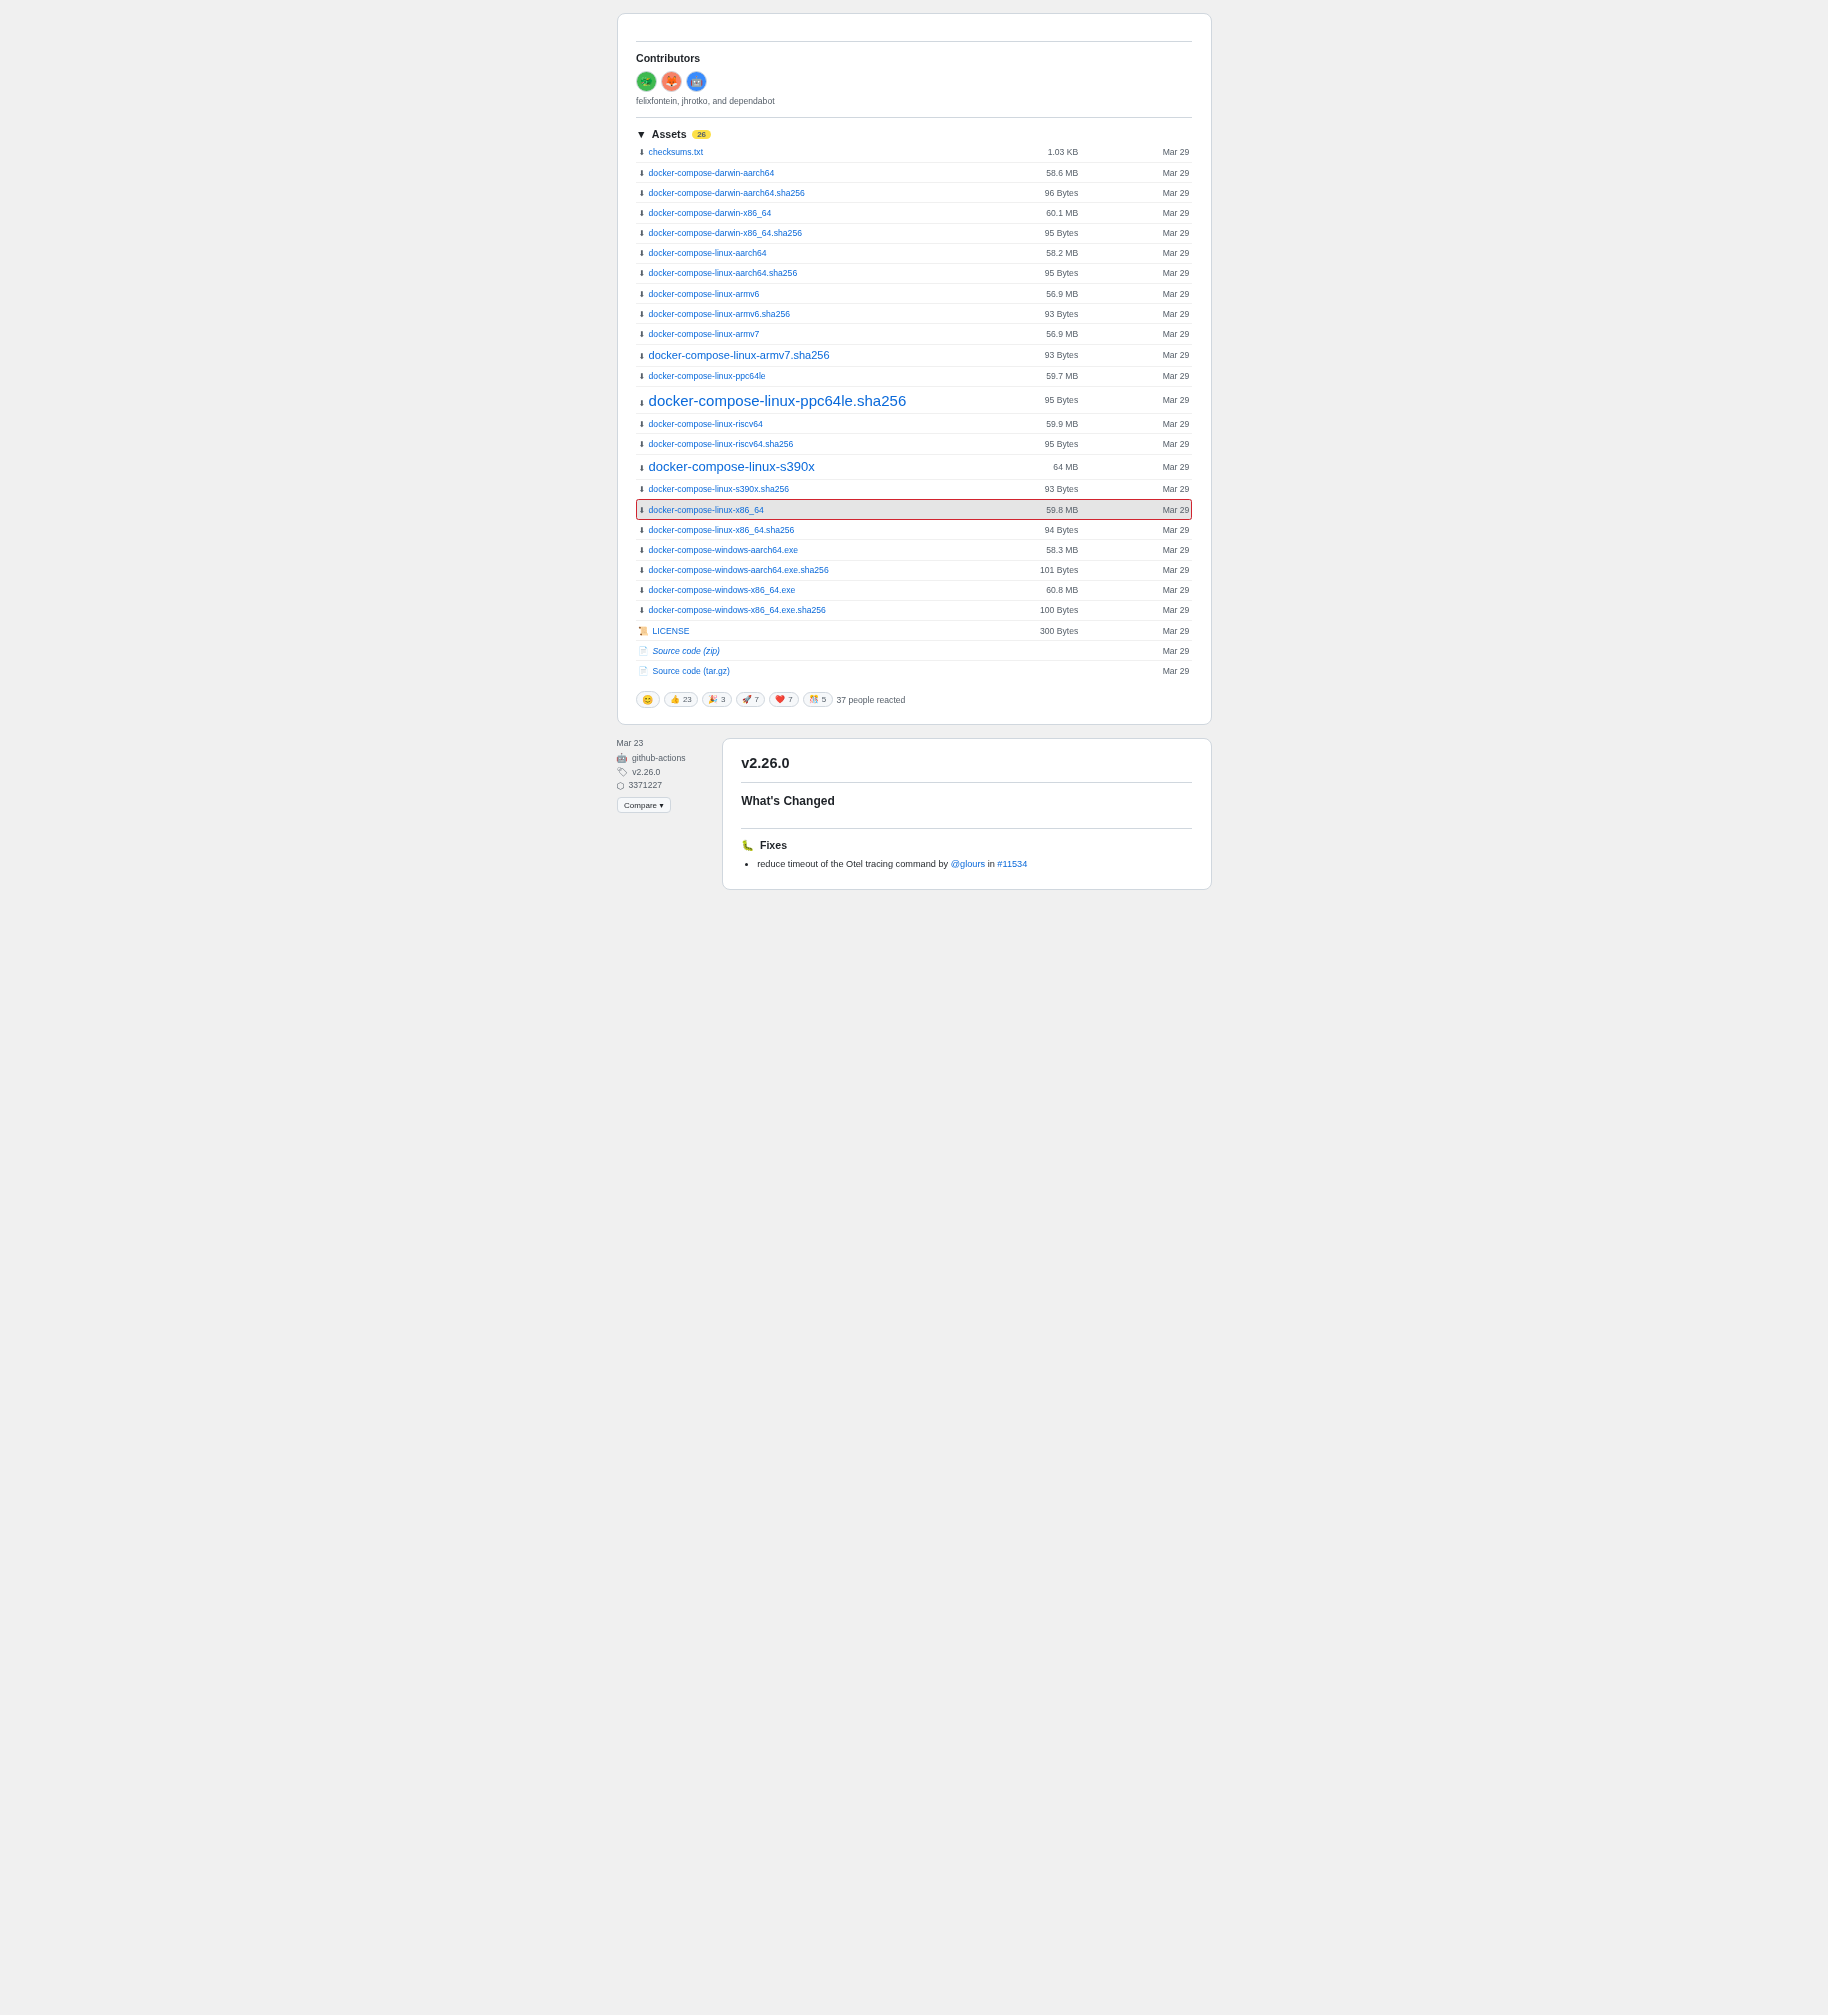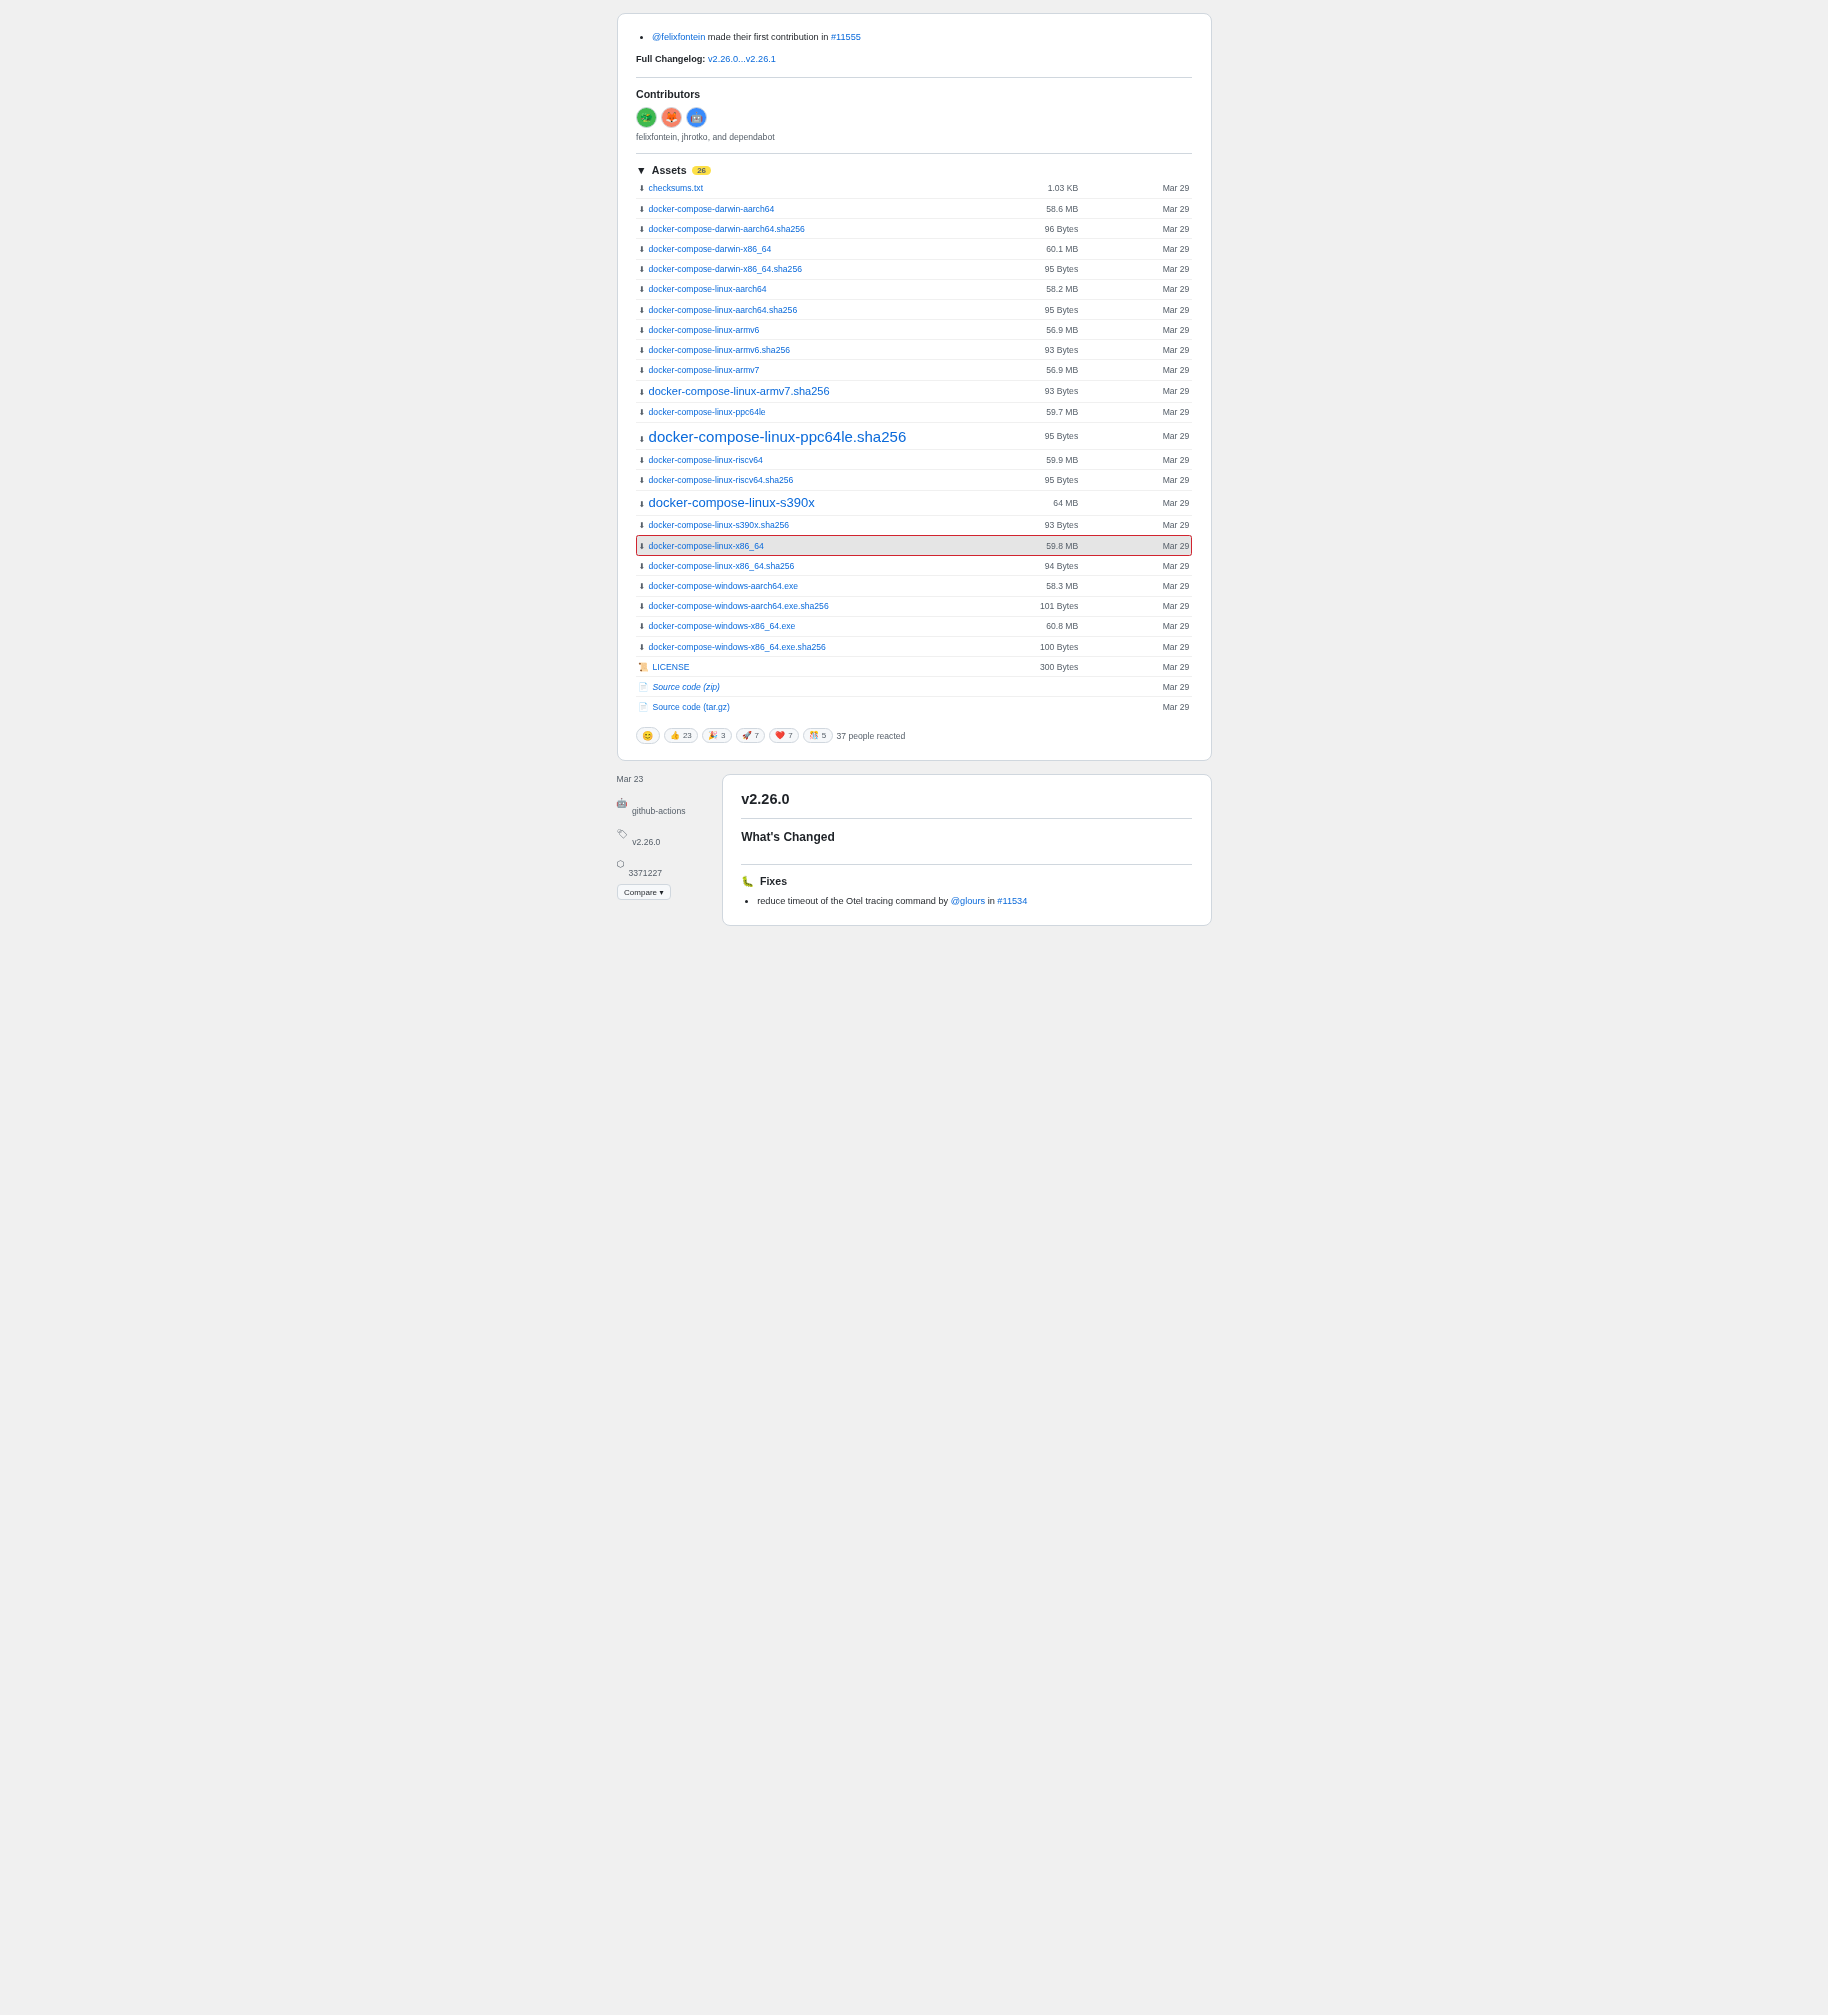--- a/index.html
+++ b/index.html
@@ -183,21 +183,20 @@
     .release-meta-item {
       display: flex;
       align-items: center;
       gap: 4px;
       font-size: 8.6px;
       color: #57606a;
       margin-bottom: 2.6px;
     }
     .release-meta-item a {
       color: #57606a;
-      margin-top: 18px;
     }
     .release-meta-icon {
       font-size: 9.2px;
     }
     .compare-btn {
       display: inline-flex;
       align-items: center;
       gap: 2.6px;
       border: 0.7px solid #d0d7de;
       border-radius: 4px;
@@ -239,35 +238,20 @@
       line-height: 1.7;
     }
   </style>
 </head>
 <body>
 
 <div class="page-container">
 
   <div class="release-card">
 
-    <div class="changelog-section">
-      <ul>
-        <li>
-          <span>
-            <a href="#">@felixfontein</a>
-            <span> made their first contribution in </span>
-            <a href="#">#11555</a>
-          </span>
-        </li>
-      </ul>
-      <div class="full-changelog">
-        <strong>Full Changelog:</strong>
-        <a href="#">v2.26.0...v2.26.1</a>
-      </div>
-    </div>
 
     <hr class="section-divider">
 
     <div class="contributors-section">
       <div class="contributors-title">Contributors</div>
       <div class="avatar-group">
         <div class="avatar green">🐲</div>
         <div class="avatar orange">🦊</div>
         <div class="avatar blue">🤖</div>
       </div>

